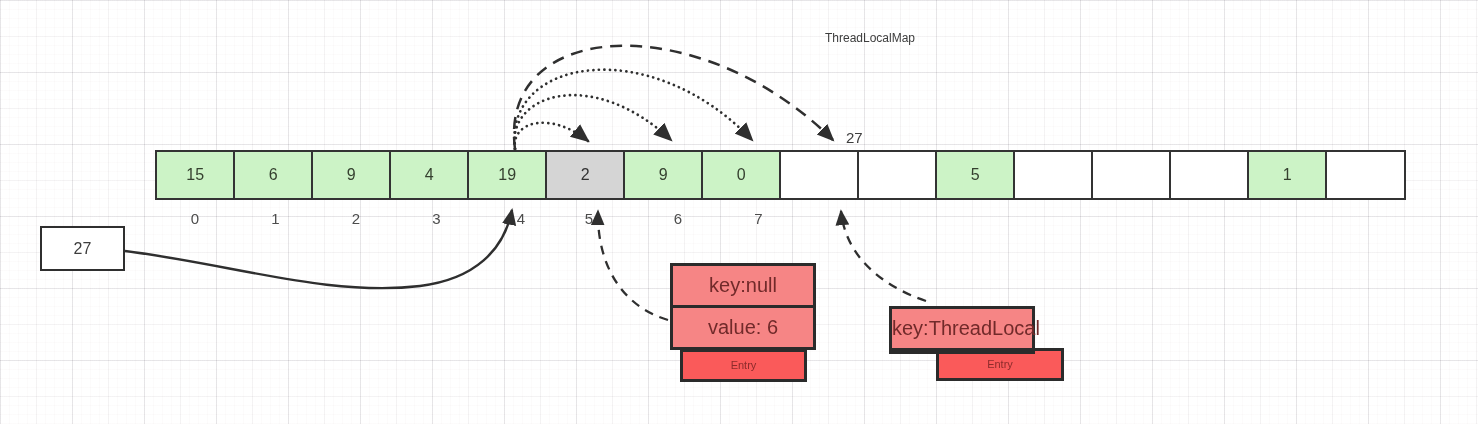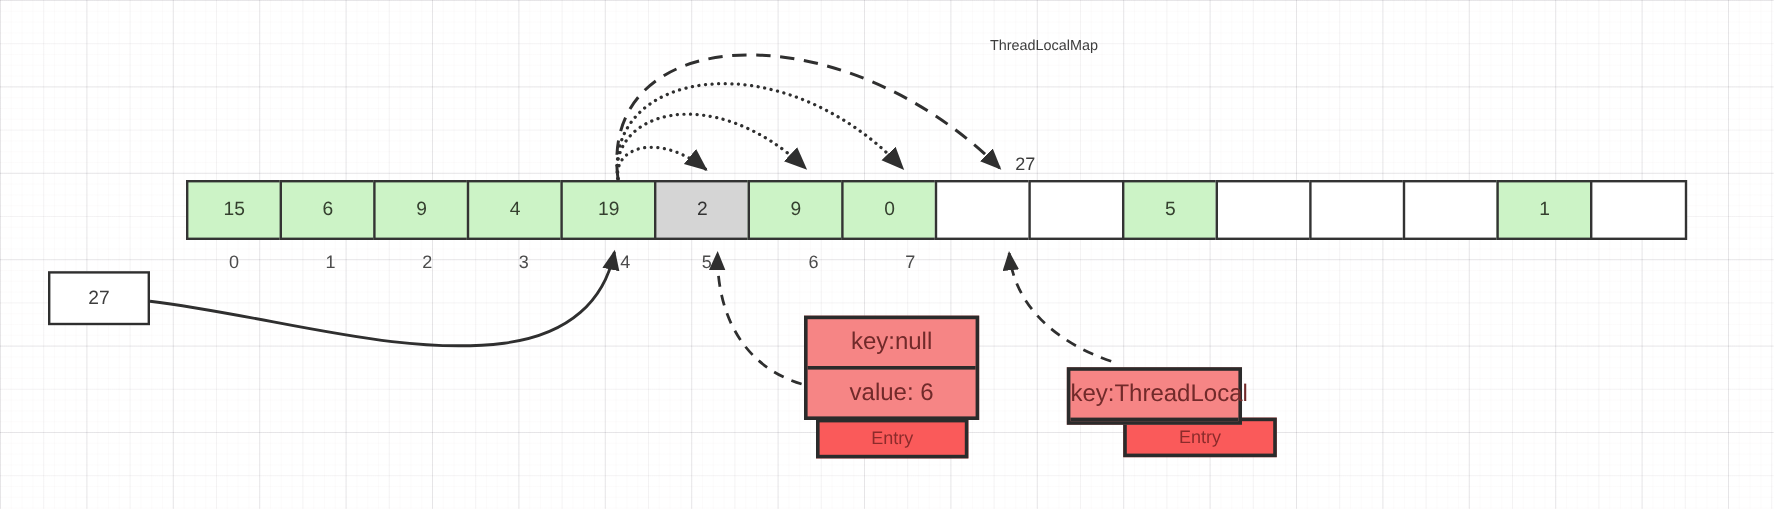--- a/index.html
+++ b/index.html
@@ -63,21 +63,21 @@
     border:3px solid #2b2b2b;background:#f68585;z-index:2;
   }
   .entry-row{
     height:39px;line-height:39px;text-align:center;
     font-size:20px;color:#712a2a;
   }
   .entry-row.key{border-bottom:3px solid #2b2b2b;}
   .entry-footer{
     position:absolute;box-sizing:border-box;height:33px;
     border:3px solid #2b2b2b;background:#fa5a5a;z-index:1;
-    text-align:center;line-height:27px;font-size:15px;color:#8c2b2b;
+    text-align:center;line-height:27px;font-size:11px;color:#8c2b2b;
   }
   .entry1{left:670px;top:263px;}
   .entry1-footer{left:680px;top:349px;width:127px;}
   .entry2{left:889px;top:262px;margin-top:44px;}
   .entry2-footer{left:936px;top:348px;width:128px;}
   svg.overlay{position:absolute;left:0;top:0;pointer-events:none;}
 </style>
 </head>
 <body>
 

